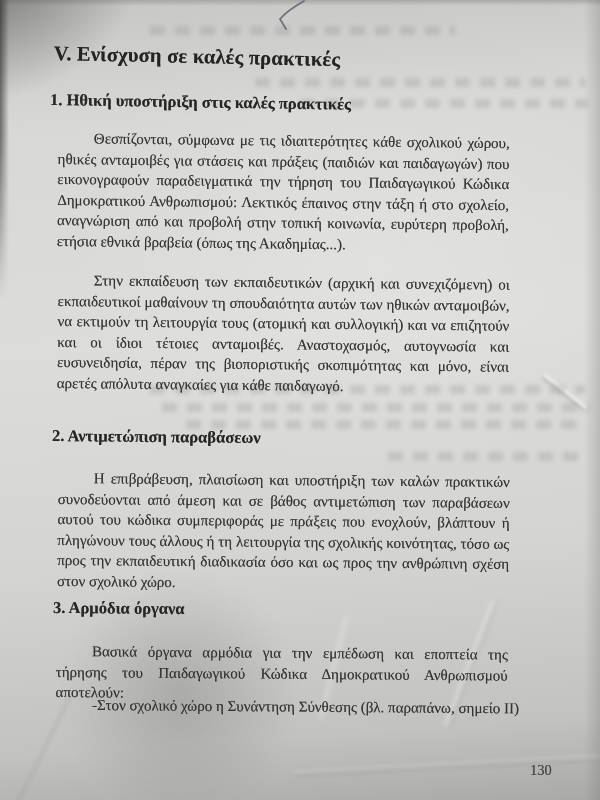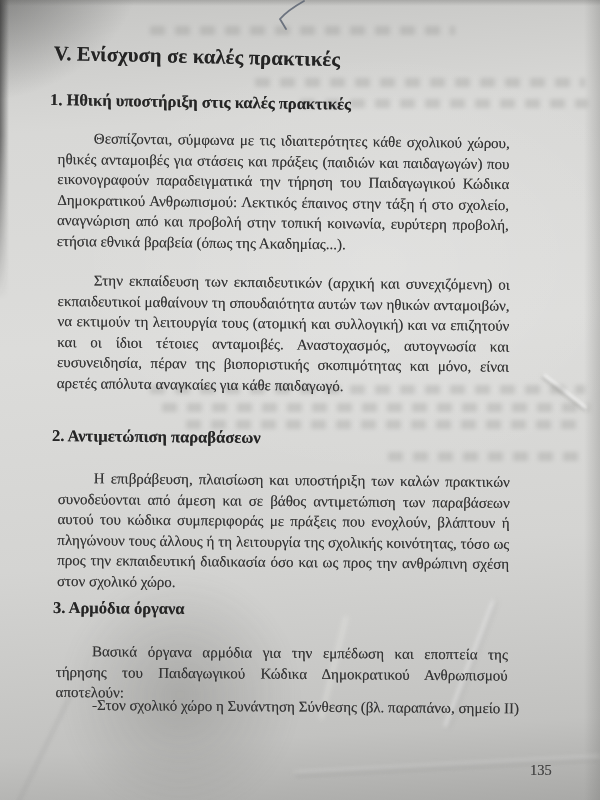--- a/index.html
+++ b/index.html
@@ -99,14 +99,14 @@
   <div class="txt hding h2">2. Αντιμετώπιση παραβάσεων</div>
 
   <div class="txt para p3">Η επιβράβευση, πλαισίωση και υποστήριξη των καλών πρακτικών συνοδεύονται από άμεση και σε βάθος αντιμετώπιση των παραβάσεων αυτού του κώδικα συμπεριφοράς με πράξεις που ενοχλούν, βλάπτουν ή πληγώνουν τους άλλους ή τη λειτουργία της σχολικής κοινότητας, τόσο ως προς την εκπαιδευτική διαδικασία όσο και ως προς την ανθρώπινη σχέση στον σχολικό χώρο.</div>
 
   <div class="txt hding h3">3. Αρμόδια όργανα</div>
 
   <div class="txt para p4">Βασικά όργανα αρμόδια για την εμπέδωση και εποπτεία της τήρησης του Παιδαγωγικού Κώδικα Δημοκρατικού Ανθρωπισμού αποτελούν:</div>
 
   <div class="txt bullet">-Στον σχολικό χώρο η Συνάντηση Σύνθεσης (βλ. παραπάνω, σημείο II)</div>
 
-  <div class="txt pagenum">135</div>
+  <div class="txt pagenum">130</div>
 </div>
 
 </body></html>

